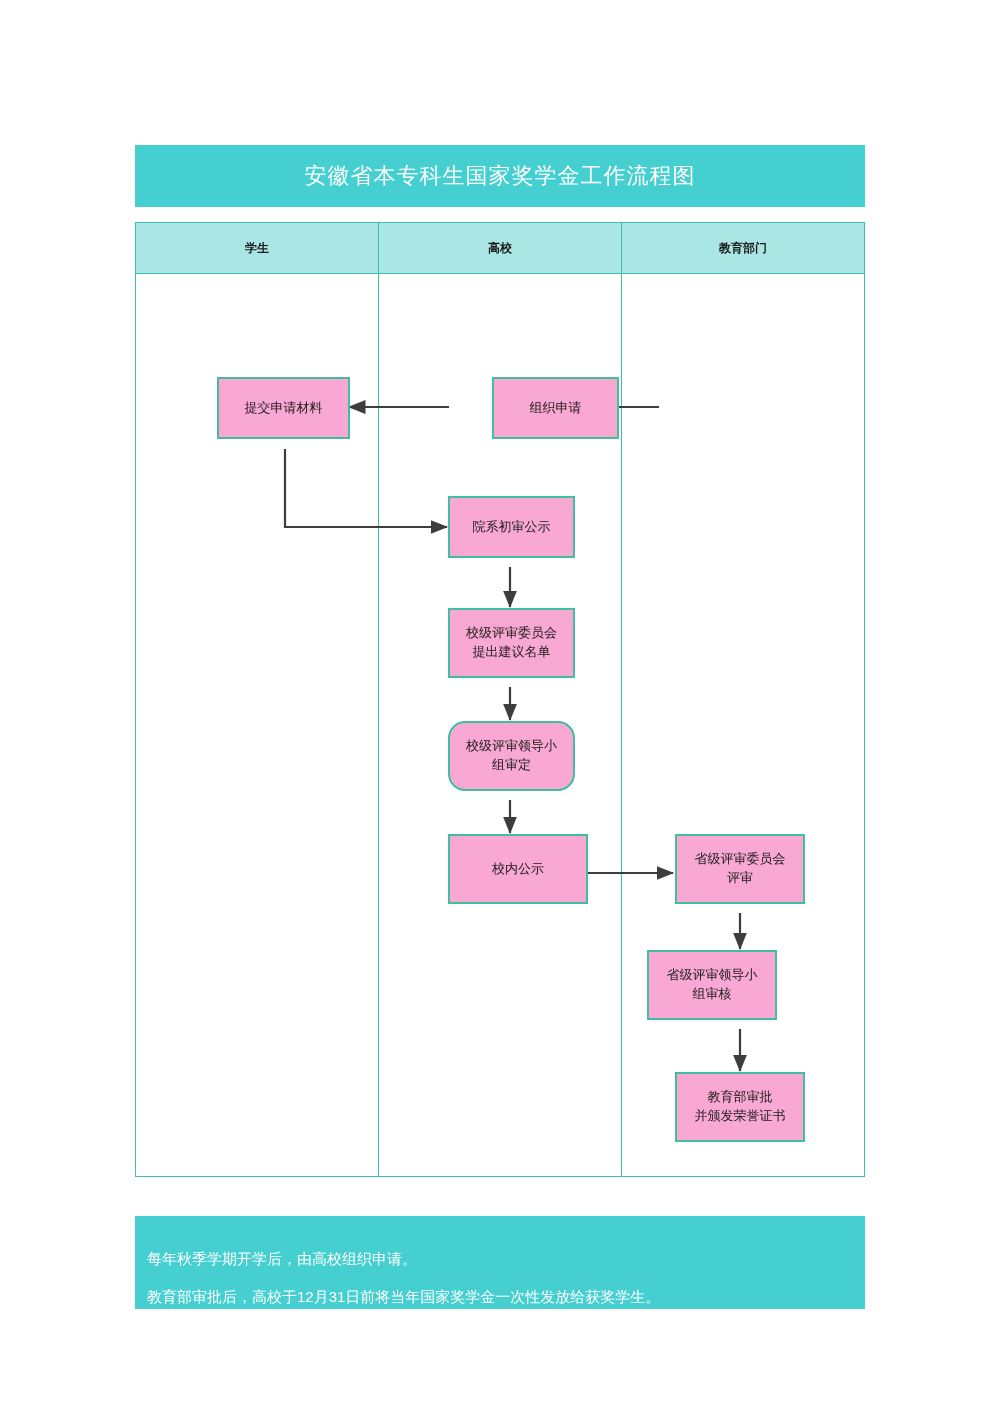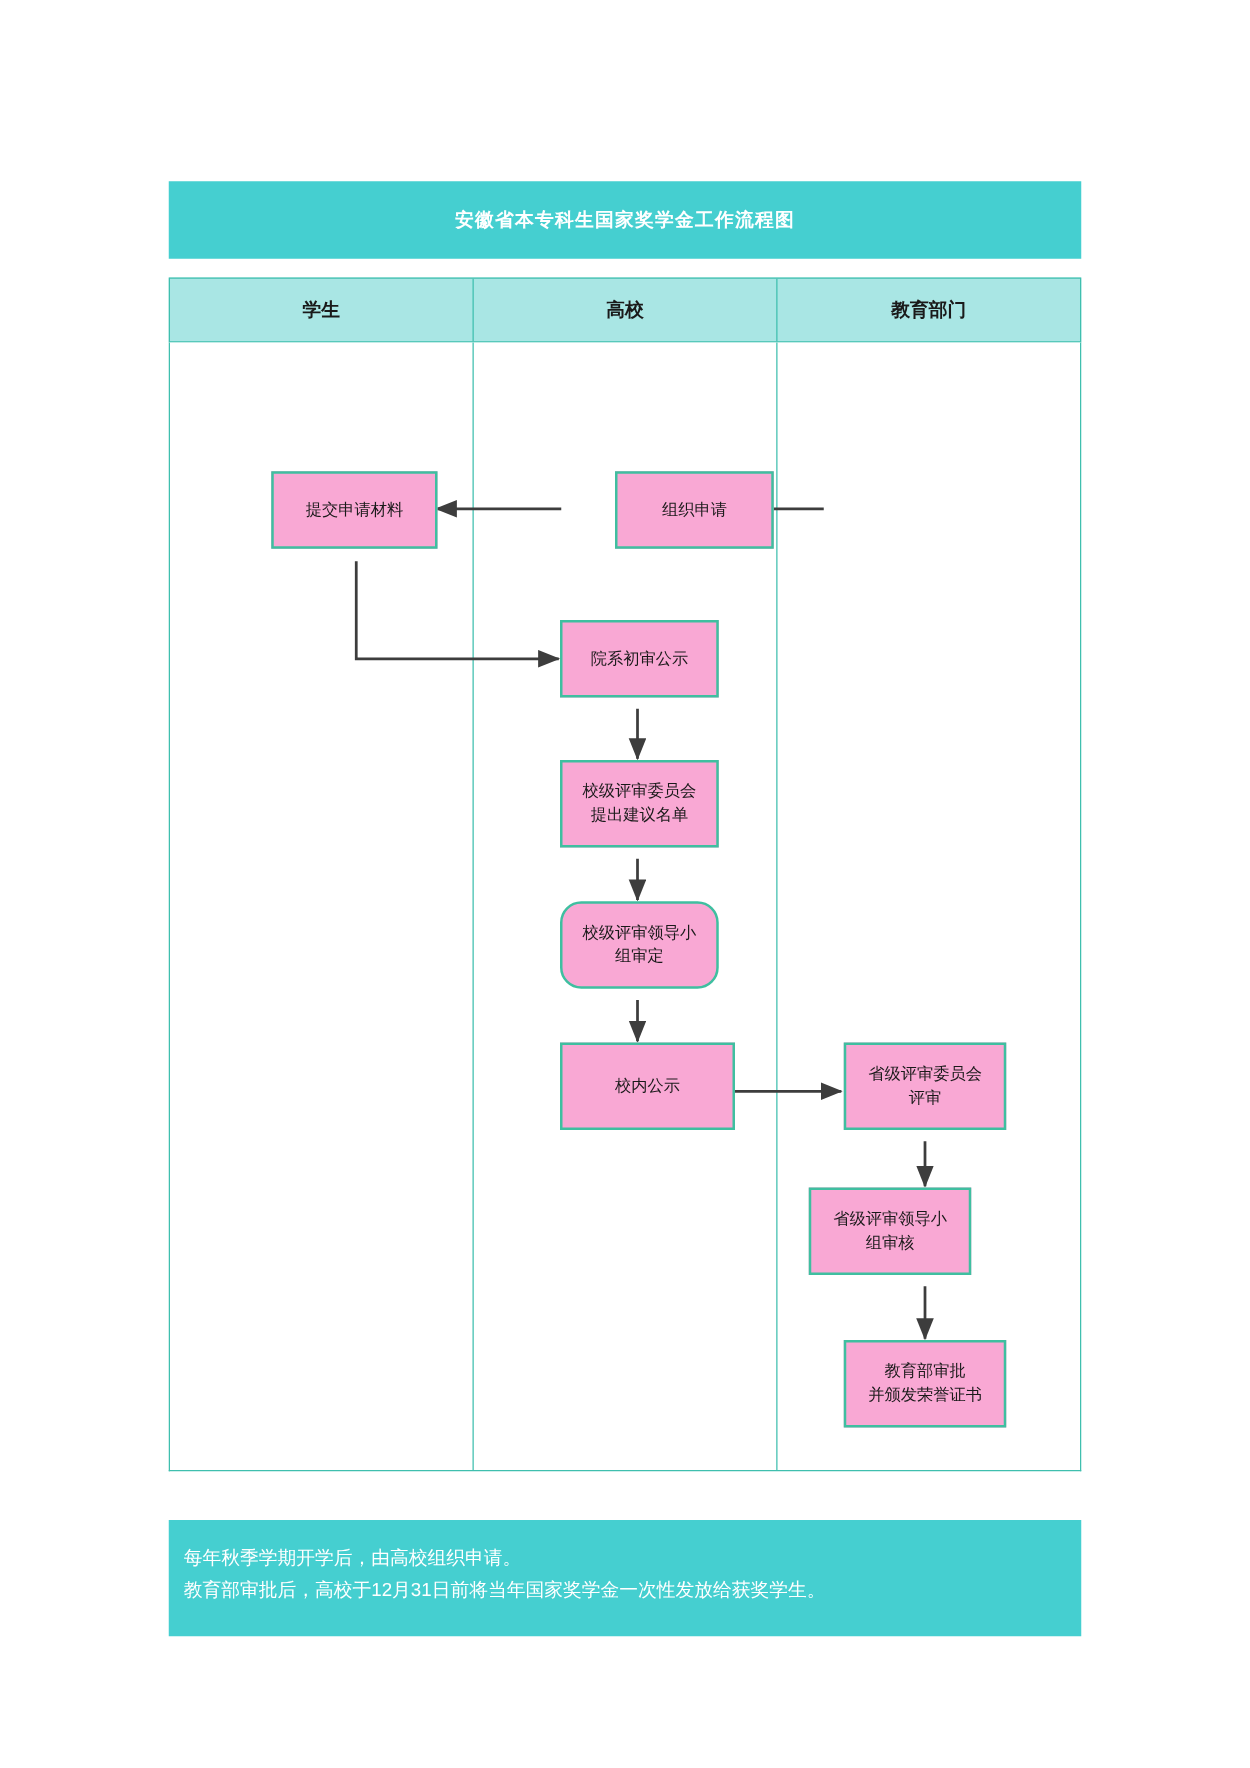--- a/index.html
+++ b/index.html
@@ -27,42 +27,42 @@
     top: 145px;
     width: 730px;
     height: 62px;
     background: #45cfd0;
     display: flex;
     align-items: center;
     justify-content: center;
   }
   #title-text {
     color: #ffffff;
-    font-size: 15px;
-    font-weight: bold;
+    font-size: 22px;
+    font-weight: normal;
     letter-spacing: 1px;
   }
   
   #lane-header {
     position: absolute;
     left: 135px;
     top: 222px;
     width: 730px;
     height: 52px;
     display: flex;
     background: #a9e6e4;
     border: 1px solid #3fbfae;
     box-sizing: border-box;
   }
   .lane-head-cell {
     flex: 1 1 0;
     display: flex;
     align-items: center;
     justify-content: center;
-    font-size: 15px;
+    font-size: 12px;
     font-weight: bold;
     color: #1a1a1a;
     border-right: 1px solid #3fbfae;
     box-sizing: border-box;
   }
   .lane-head-cell:last-child { border-right: none; }
 
   
   #lane-body {
     position: absolute;
@@ -128,20 +128,21 @@
     height: 93px;
     background: #45cfd0;
     box-sizing: border-box;
     padding: 18px 0 0 8px;
   }
   .footer-line {
     color: #ffffff;
     font-size: 15px;
     line-height: 1.75;
     padding-left: 4px;
+    margin-top: 12px;
   }
 </style>
 </head>
 <body>
 
 <div id="page">
 
   <div id="title-bar">
     <span id="title-text">安徽省本专科生国家奖学金工作流程图</span>
   </div>

